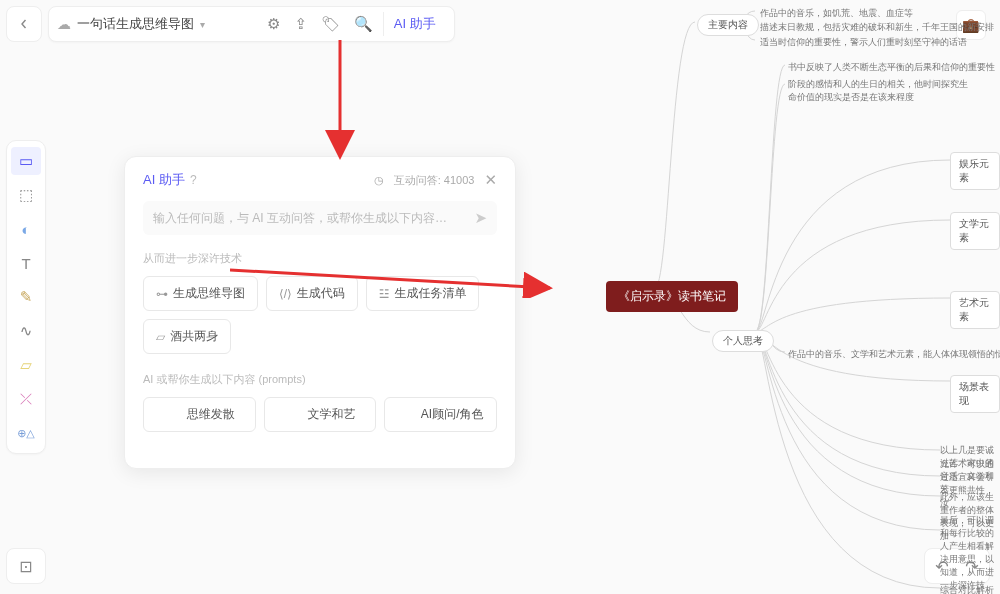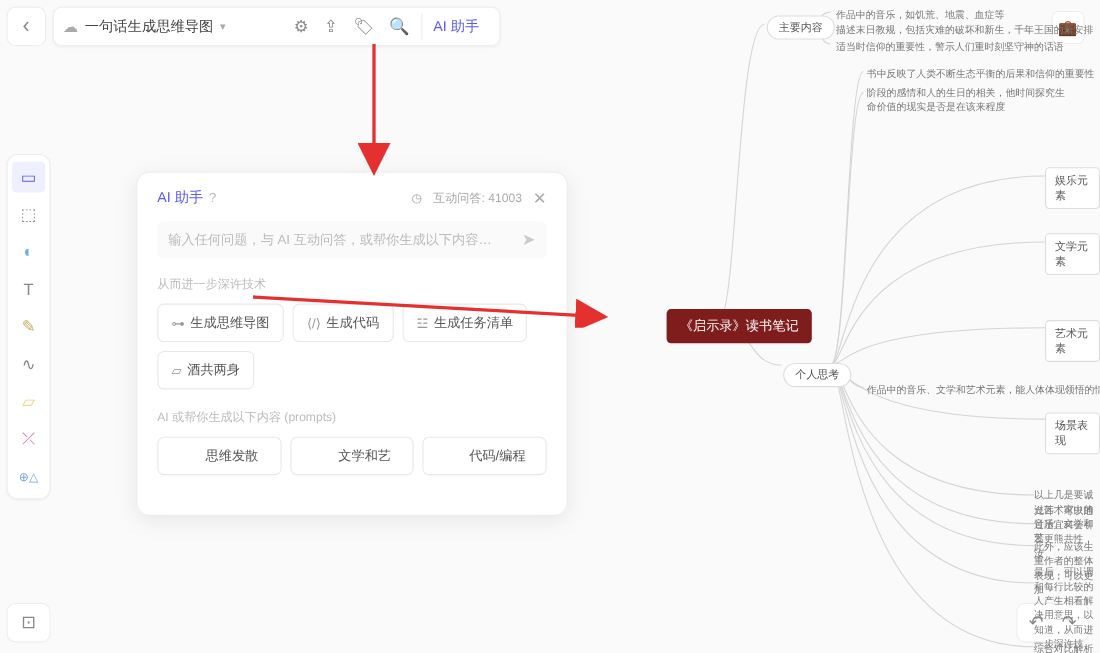--- a/index.html
+++ b/index.html
@@ -143,21 +143,21 @@
       </div>
     <div class="ai-chip">
         <span class="ic">▱</span>
         <span>酒共两身</span>
       </div>
   </div>
   <div class="ai-section-label">AI 或帮你生成以下内容 (prompts)</div>
   <div class="ai-grid">
     <div class="ai-chip wide">思维发散</div>
     <div class="ai-chip wide">文学和艺</div>
-    <div class="ai-chip wide">代码/编程</div>
+    <div class="ai-chip wide">AI顾问/角色</div>
   </div>
 </div>
 
 <svg class="arrow" style="left:320px;top:40px" width="40" height="120">
   <defs>
       <marker id="ah1" markerWidth="10" markerHeight="10" refX="5" refY="5" orient="auto">
         <path d="M0,0 L10,5 L0,10 z" fill="#e53030"></path>
       </marker>
     </defs>
   <line x1="20" y1="0" x2="20" y2="105" stroke="#e53030" stroke-width="3" marker-end="url(#ah1)"></line>

